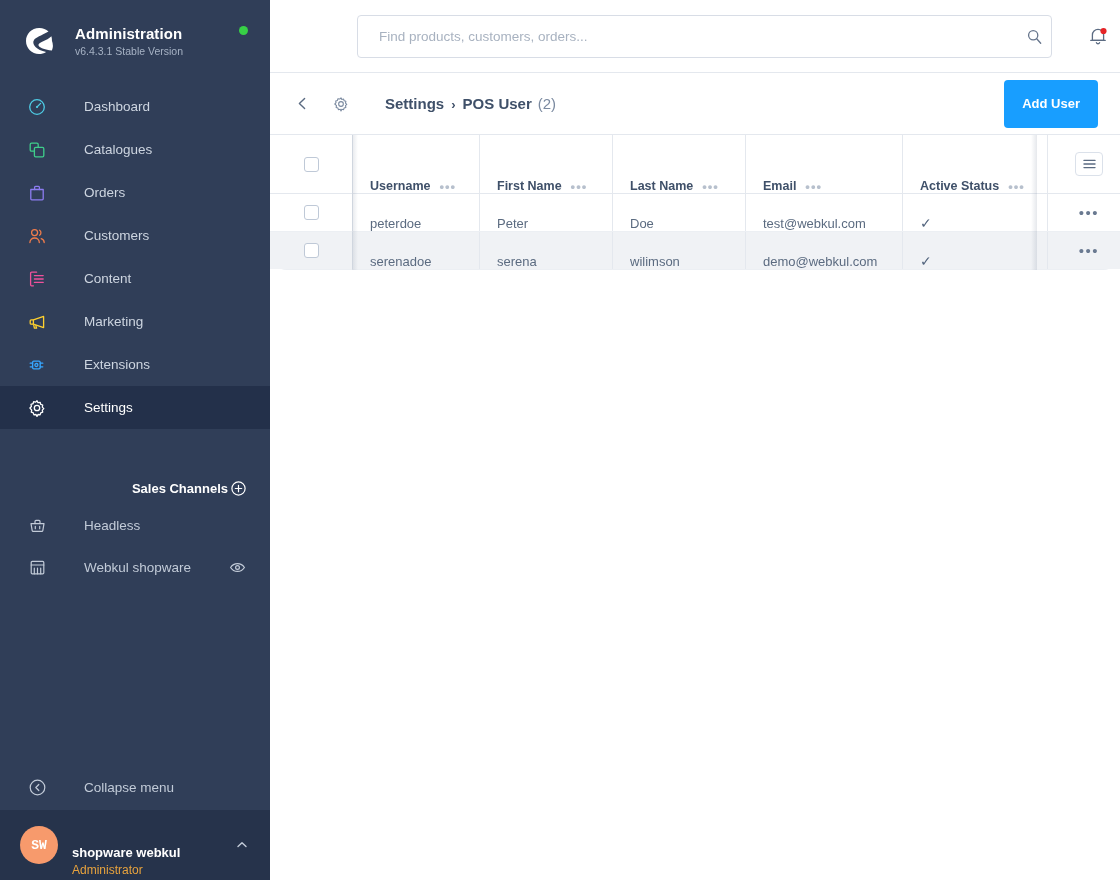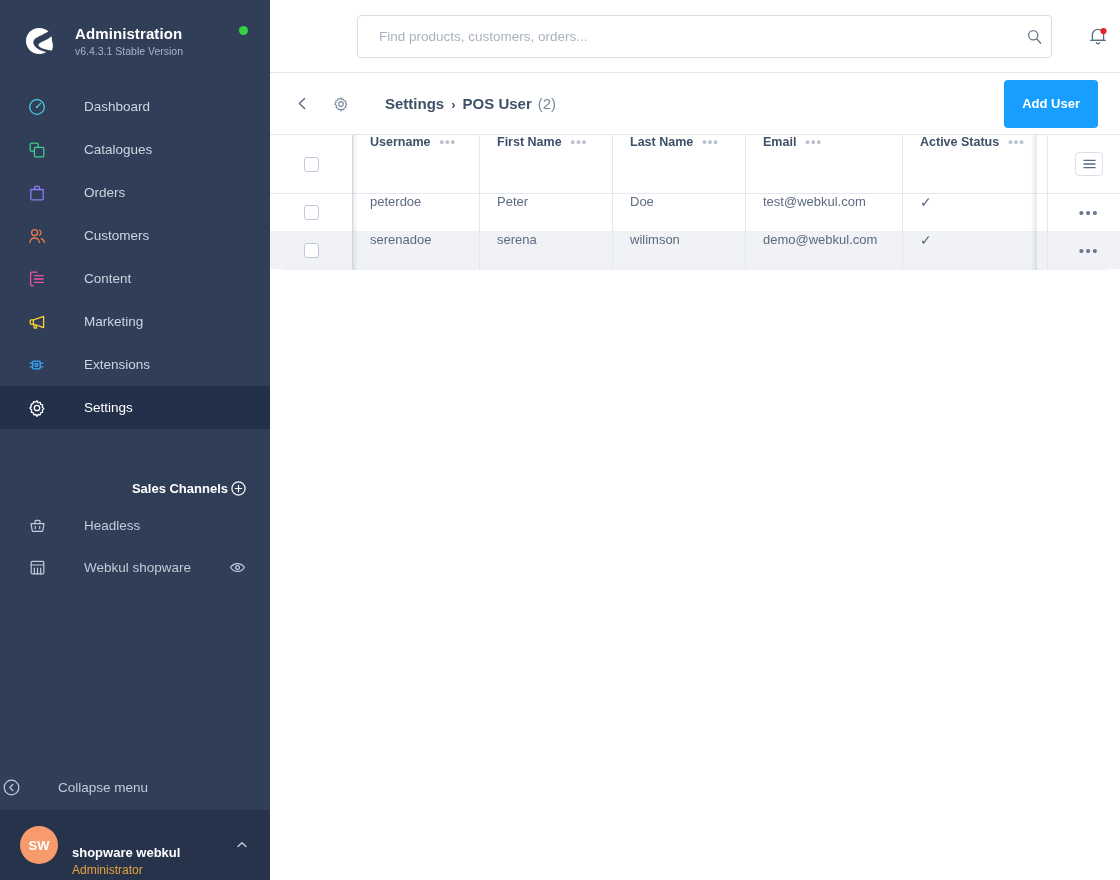--- a/index.html
+++ b/index.html
@@ -52,35 +52,35 @@
     height: 42px; display: flex; align-items: center;
     padding: 0 22px 0 26px; cursor: pointer;
     font-size: 13.5px; color: #c2cbd8; position: relative;
   }
   .sc-item .ico { width: 22px; height: 22px; flex:0 0 22px; display:flex;align-items:center;justify-content:center;}
   .sc-item .lbl { margin-left: 36px; }
   .sc-item .eye { position: absolute; right: 24px; width:18px;height:18px; display:flex;align-items:center;justify-content:center;}
 
   .collapse {
     position: absolute; left: 0; bottom: 70px; width: 326px; height: 46px;
-    display: flex; align-items: center; cursor: pointer;
+    display: flex; align-items: center; padding-left: 26px; cursor: pointer;
     font-size: 13.5px; color: #c2cbd8;
   }
   .collapse .ico { width:22px;height:22px;flex:0 0 22px;display:flex;align-items:center;justify-content:center;}
   .collapse .lbl { margin-left: 36px; }
 
   .profile {
     position: absolute; left: 0; bottom: 0; width: 270px; height: 70px;
     background: #26334B; display: flex; align-items: center; padding: 0 20px;
     cursor: pointer;
   }
   .avatar {
     width: 38px; height: 38px; border-radius: 50%; background: #F79A6C;
     color: #ffffff; font-size: 13px; font-weight: bold;
-    display: flex; align-items: center; justify-content: center; flex: 0 0 38px;
+    display: flex; align-items: center; justify-content: center; flex: 0 0 38px; font-family: Liberation Mono, monospace;
   }
   .profile-text { margin-left: 14px; line-height: 1.25; margin-top: 33px; }
   .profile-name { font-size: 13px; font-weight: bold; color: #ffffff; }
   .profile-role { font-size: 12px; color: #E8A33D; margin-top: 1px; }
   .profile-caret { margin-left: auto; width: 16px; height: 16px; display:flex;align-items:center;justify-content:center;}
 
   
   .main { flex: 1 1 auto; height: 880px; background: #ffffff; position: relative; display:flex; flex-direction:column; }
 
   .topbar {
@@ -140,21 +140,21 @@
   .chk {
     width: 15px; height: 15px; border: 1px solid #bfc9d7; border-radius: 3px;
     background: #ffffff; cursor: pointer;
   }
   .sticky-shadow {
     position: absolute; left: 82px; top: 0; width: 6px; height: 100%;
     background: linear-gradient(to right, rgba(60,80,110,.13), rgba(60,80,110,0));
     z-index: 4; pointer-events: none;
   }
 
-  .cell { display: flex; align-items: flex-start; padding-left: 17px; border-left: 1px solid #e4e8ee; }
+  .cell { display: flex; align-items: flex-end; padding-left: 17px; border-left: 1px solid #e4e8ee; }
   .c-user  { width: 127px; flex: 0 0 127px; }
   .c-first { width: 133px; flex: 0 0 133px; }
   .c-last  { width: 133px; flex: 0 0 133px; }
   .c-mail  { width: 157px; flex: 0 0 157px; }
   .c-act   { width: 145px; flex: 0 0 145px; }
 
   .grid-head .cell { font-size: 12.5px; font-weight: bold; color: #3f5069; }
   .grid-row .cell  { font-size: 13px; color: #5b6b80; }
   .hdots { margin-left: 9px; color: #b7c0cd; font-size: 13px; letter-spacing: 1px; line-height: 1; cursor:pointer; }
   .check-mark { color: #52647d; font-size: 14px; }

